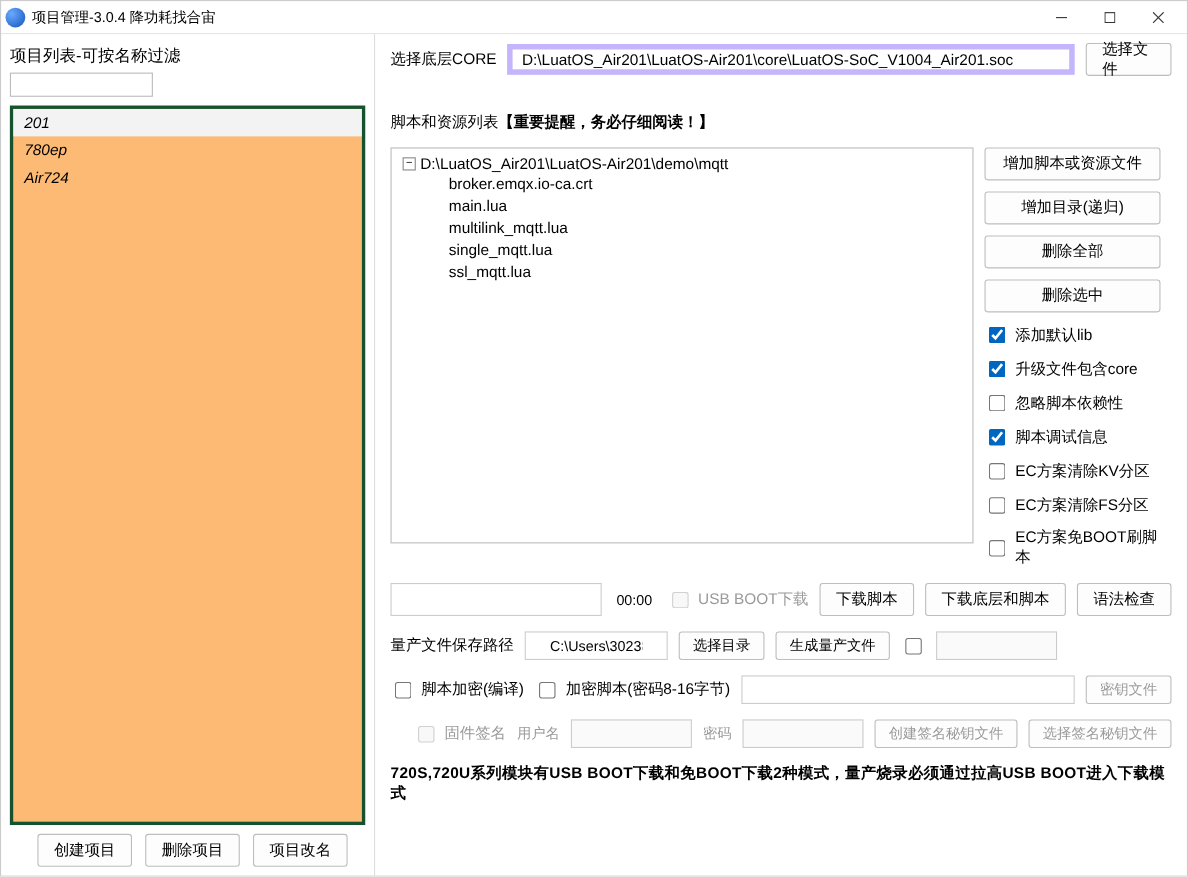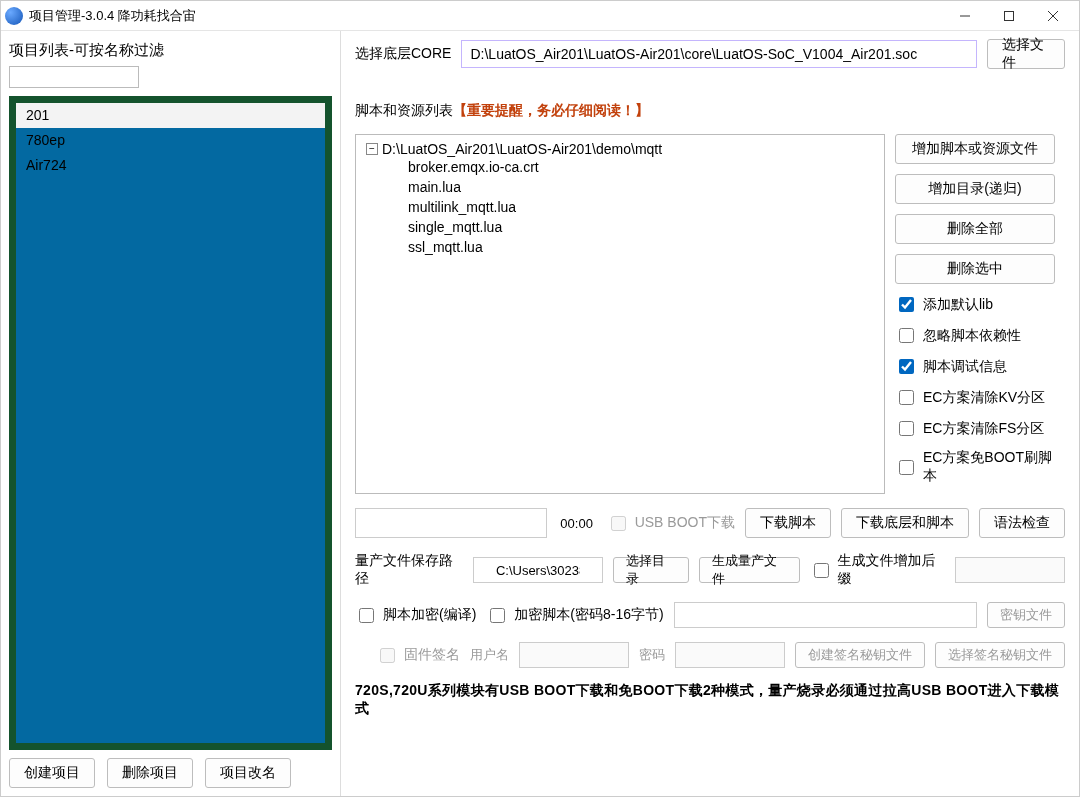--- a/index.html
+++ b/index.html
@@ -6,33 +6,33 @@
   body { margin: 0; padding: 0; background: #fff; width: 1080px; height: 797px; overflow: hidden; font-size: 13px; color: #000; }
   .window { width: 1080px; height: 797px; border: 1px solid #ccc; display: flex; flex-direction: column; background:#fff; }
   .titlebar { height: 30px; display: flex; align-items: center; padding: 0 4px; border-bottom: 1px solid #e5e5e5; justify-content: center; }
   .titlebar .icon { width: 18px; height: 18px; border-radius: 50%; background: radial-gradient(circle at 30% 30%, #6aa9ff, #1456b8); margin-right: 6px; }
   .titlebar .title { flex: 1; font-size: 13px; }
   .win-btn { width: 44px; height: 28px; display:flex; align-items:center; justify-content:center; color:#555; }
   .body { flex:1; display:flex; }
   .sidebar { width: 340px; border-right:1px solid #ddd; padding:6px 8px 8px 8px; display:flex; flex-direction:column; }
   .sidebar-header { font-size: 15px; font-weight:500; padding:4px 0 6px 0; }
   .filter-input { width: 130px; height:22px; border:1px solid #bbb; margin-bottom:8px; padding:0 4px; }
-  .proj-list { flex:1; border:7px solid #14532d; background:#0369a1; overflow:auto; }
+  .proj-list { flex:1; border:3px solid #14532d; background:#fdba74; overflow:auto;font-style:italic; }
   .proj-item { padding:4px 10px; font-size:14px; border-bottom:1px solid transparent; }
   .proj-item.selected { background:#f3f3f3; }
-  .sidebar-buttons { display:flex; gap:12px; padding-top:8px; }
+  .sidebar-buttons { display:flex; gap:12px; padding-top:8px;margin-left:25px; }
   .btn { border:1px solid #bdbdbd; background:#fdfdfd; height:30px; padding:0 14px; font-size:14px; display:inline-flex; align-items:center; justify-content:center; cursor:default; border-radius:3px; }
   .btn-s { height:26px; font-size:13px; padding:0 12px;}
   .main { flex:1; padding:8px 14px 8px 14px; display:flex; flex-direction:column; gap:14px; overflow:hidden;}
   .row { display:flex; align-items:center; gap:10px; }
   .label { font-size:14px; }
-  .core-input { flex:1; height:28px; border:1px solid #c4b5fd; padding:0 8px; font-size:14px; }
+  .core-input { flex:1; height:28px; border:5px solid #c4b5fd; padding:0 8px; font-size:14px; }
   .wide-btn { width:160px; }
   .section-header { display:flex; align-items:center; justify-content:flex-start;margin-top:19px; }
-  .warning { color:#c2410c; font-weight:bold; font-size:14px; }
+  .warning { color:#000000; font-weight:bold; font-size:14px; }
   .tree-wrapper { display:flex; gap:10px; align-items:flex-start; }
   .tree { flex:1; height:360px; border:1px solid #bbb; padding:6px 10px; font-size:14px; overflow:auto; }
   .tree-root { display:flex; align-items:center; gap:4px; }
   .tree-toggle { width:12px; height:12px; border:1px solid #888; display:inline-flex; align-items:center; justify-content:center; font-size:10px; line-height:1; }
   .tree-children { margin-left:42px; }
   .tree-file { padding:2px 0; }
   .side-actions { width:170px; display:flex; flex-direction:column; gap:10px; }
   .chk { display:flex; align-items:center; gap:6px; font-size:14px; }
   .chk input { width:15px; height:15px; accent-color:#0067c0; }
   .below-tree { display:flex; align-items:center; gap:10px; }
@@ -117,20 +117,24 @@
         <div class="side-actions">
           <div class="btn wide-btn">增加脚本或资源文件</div>
           <div class="btn wide-btn">增加目录(递归)</div>
           <div class="btn wide-btn">删除全部</div>
           <div class="btn wide-btn">删除选中</div>
           <label class="chk">
               <input type="checkbox" checked="" style="">
               <span>添加默认lib</span>
             </label>
           <label class="chk">
+              <input type="checkbox" checked="" style="">
+              <span>升级文件包含core</span>
+            </label>
+          <label class="chk">
               <input type="checkbox" style="">
               <span>忽略脚本依赖性</span>
             </label>
           <label class="chk">
               <input type="checkbox" checked="" style="">
               <span>脚本调试信息</span>
             </label>
           <label class="chk">
               <input type="checkbox" style="">
               <span>EC方案清除KV分区</span>
@@ -158,21 +162,20 @@
         <div class="btn">语法检查</div>
       </div>
 
       <div class="row">
         <div class="label">量产文件保存路径</div>
         <input type="text" class="flat" style="width: 130px;" value="C:\Users\30238\De">
         <div class="btn btn-s">选择目录</div>
         <div class="btn btn-s">生成量产文件</div>
         <label class="chk">
             <input type="checkbox" style="">
-            <span>生成文件增加后缀</span>
           </label>
         <input type="text" class="flat muted-box" style="width: 110px;" value="">
       </div>
 
       <div class="row">
         <label class="chk">
             <input type="checkbox" style="">
             <span>脚本加密(编译)</span>
           </label>
         <label class="chk">

